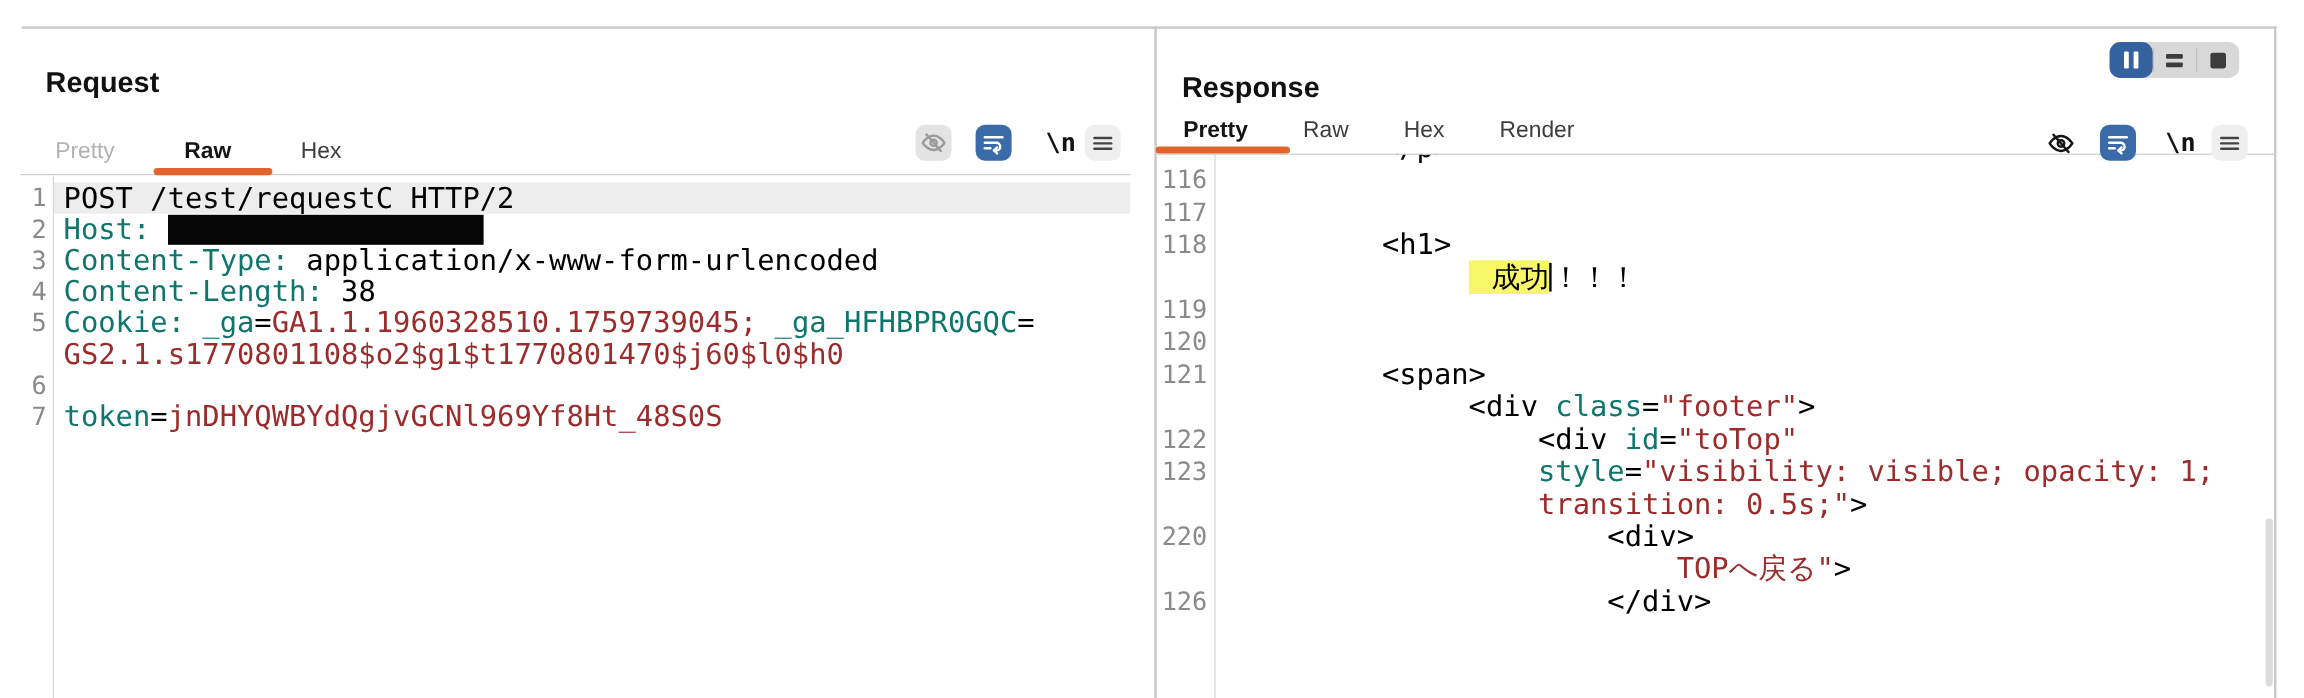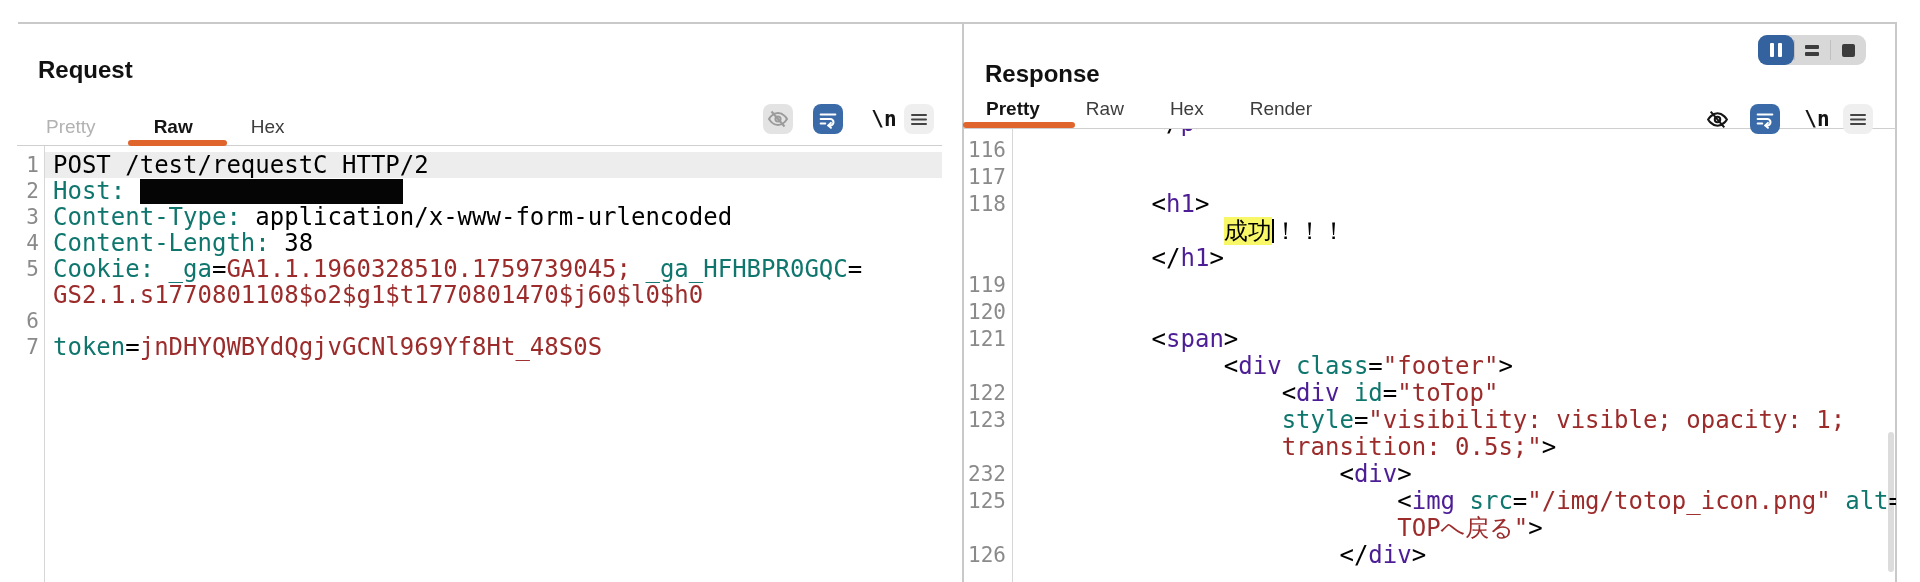--- a/index.html
+++ b/index.html
@@ -42,22 +42,22 @@
   .resp-ed .code{padding-left:24px;}
   .hl-row .code{background:#ededed;}
   .clip-row{margin-top:-19px;}
   .gutter-line{position:absolute;width:1px;background:#d6d6d6;}
 
   
   .c-plain{color:#000;}
   .c-hdr{color:#0f766e;}
   .c-name{color:#0f766e;}
   .c-val{color:#9c2b2b;}
-  .c-tag{color:#4c1d95;}
-  .c-hl{background:#f7f768;color:#000;}
+  .c-tag{color:#000000;}
+  .c-hl{background:#f7f768;color:#000;padding-left:19px;}
   .c-cursor{display:inline-block;width:2px;height:24px;background:#000;vertical-align:-4px;}
   .c-redact{display:inline-block;width:263px;height:25px;background:#050505;vertical-align:-5px;}
 
   
   .segwrap{position:absolute;left:1758px;top:35px;height:30px;display:flex;background:#d8d8d8;border-radius:9px;}
   .seg{width:36px;height:30px;display:flex;align-items:center;justify-content:center;position:relative;}
   .seg.active{background:#33629e;border-radius:9px;}
   .seg + .seg:not(.active)::before{content:"";position:absolute;left:0;top:5px;bottom:5px;width:1px;background:#c0c0c0;}
   .pausebars{display:flex;gap:4px;}
   .pausebars i{display:block;width:4px;height:14px;background:#fff;border-radius:1px;}
@@ -210,24 +210,20 @@
         </div>
         <div class="crow">
           <span class="gut">118</span>
           <span class="code"><span class="c-plain">        &lt;</span><span class="c-tag">h1</span><span class="c-plain">&gt;</span></span>
         </div>
         <div class="crow">
           <span class="gut"></span>
           <span class="code"><span class="c-plain">             </span><span class="c-hl">成功</span><span class="c-cursor"></span><span class="c-plain">！！！</span></span>
         </div>
         <div class="crow">
-          <span class="gut"></span>
-          <span class="code"><span class="c-plain">        &lt;/</span><span class="c-tag">h1</span><span class="c-plain">&gt;</span></span>
-        </div>
-        <div class="crow">
           <span class="gut">119</span>
           <span class="code"></span>
         </div>
         <div class="crow">
           <span class="gut">120</span>
           <span class="code"></span>
         </div>
         <div class="crow">
           <span class="gut">121</span>
           <span class="code"><span class="c-plain">        &lt;</span><span class="c-tag">span</span><span class="c-plain">&gt;</span></span>
@@ -242,26 +238,22 @@
         </div>
         <div class="crow">
           <span class="gut">123</span>
           <span class="code"><span class="c-plain">                 </span><span class="c-name">style</span><span class="c-plain">=</span><span class="c-val">"visibility: visible; opacity: 1;</span></span>
         </div>
         <div class="crow">
           <span class="gut"></span>
           <span class="code"><span class="c-plain">                 </span><span class="c-val">transition: 0.5s;"</span><span class="c-plain">&gt;</span></span>
         </div>
         <div class="crow">
-          <span class="gut">232</span>
+          <span class="gut">220</span>
           <span class="code"><span class="c-plain">                     &lt;</span><span class="c-tag">div</span><span class="c-plain">&gt;</span></span>
-        </div>
-        <div class="crow">
-          <span class="gut">125</span>
-          <span class="code"><span class="c-plain">                         &lt;</span><span class="c-tag">img</span><span class="c-plain"> </span><span class="c-name">src</span><span class="c-plain">=</span><span class="c-val">"/img/totop_icon.png"</span><span class="c-plain"> </span><span class="c-name">alt</span><span class="c-plain">=</span></span>
         </div>
         <div class="crow">
           <span class="gut"></span>
           <span class="code"><span class="c-plain">                         </span><span class="c-val">TOPへ戻る"</span><span class="c-plain">&gt;</span></span>
         </div>
         <div class="crow">
           <span class="gut">126</span>
           <span class="code"><span class="c-plain">                     &lt;/</span><span class="c-tag">div</span><span class="c-plain">&gt;</span></span>
         </div>
       </div>

